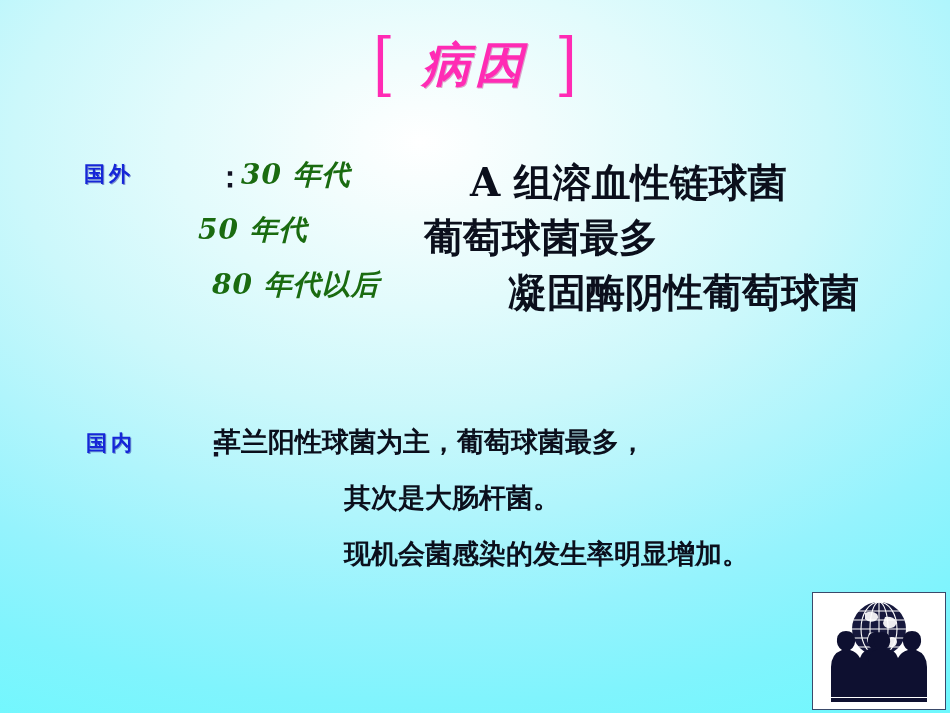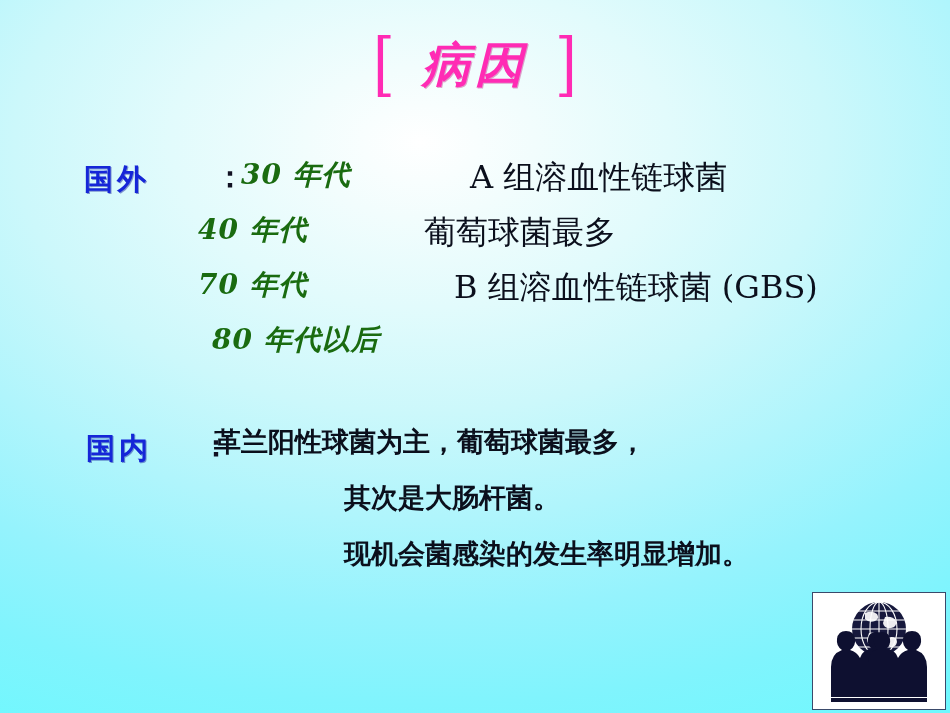--- a/index.html
+++ b/index.html
@@ -65,43 +65,43 @@
     line-height: 1;
     vertical-align: middle;
     text-shadow: 1px 1px 0 rgba(180,0,110,.35);
   }
 
   
   .label-cn {
     color: #1526d8;
     font-family: Liberation Sans, sans-serif;
     font-weight: 700;
-    font-size: 29px;
+    font-size: 21px;
     letter-spacing: 4px;
     text-shadow: 1px 1px 0 rgba(10,20,150,.45);
   }
   .colon {
     color: #111122;
     font-family: "DejaVu Serif", "Liberation Serif", serif;
     font-size: 30px;
     font-weight: 700;
   }
   .era {
     color: #1a6b10;
     font-family: "DejaVu Serif", "Liberation Serif", serif;
     font-style: italic;
     font-weight: 700;
     font-size: 28px;
     letter-spacing: 1px;
   }
   .pathogen {
     color: #0b0f1c;
     font-family: "DejaVu Serif", "Liberation Serif", serif;
-    font-size: 32px;
-    font-weight: 400;
+    font-size: 39px;
+    font-weight: 700;
     letter-spacing: 0px;
   }
   .body-cn {
     color: #0b0f1c;
     font-family: "DejaVu Serif", "Liberation Serif", serif;
     font-size: 27px;
     font-weight: 600;
   }
 
   
@@ -180,31 +180,28 @@
   <div id="foreign-block">
 
     <div class="era-row" id="era-row-0">
       <span class="label-cn" id="foreign-label">国外</span>
       <span class="colon" id="foreign-colon">：</span>
       <span class="era era-col">30 年代</span>
       <span class="pathogen pathogen-col">A 组溶血性链球菌</span>
     </div>
 
     <div class="era-row" id="era-row-1">
-      <span class="era era-col">40 年代</span>
+      <span class="era era-col">50 年代</span>
       <span class="pathogen pathogen-col">葡萄球菌最多</span>
     </div>
 
-    <div class="era-row" id="era-row-2">
-      <span class="era era-col">70 年代</span>
-      <span class="pathogen pathogen-col">B 组溶血性链球菌 (GBS)</span>
-    </div>
 
     <div class="era-row" id="era-row-3">
       <span class="era era-col">80 年代以后</span>
+      <span class="pathogen pathogen-col">凝固酶阴性葡萄球菌</span>
     </div>
 
   </div>
 
   <div id="domestic-block">
 
     <div class="dom-row">
       <span class="label-cn" id="domestic-label">国内</span>
       <span class="colon" id="domestic-colon">：</span>
       <span class="body-cn" id="domestic-line-0">革兰阳性球菌为主，葡萄球菌最多，</span>

